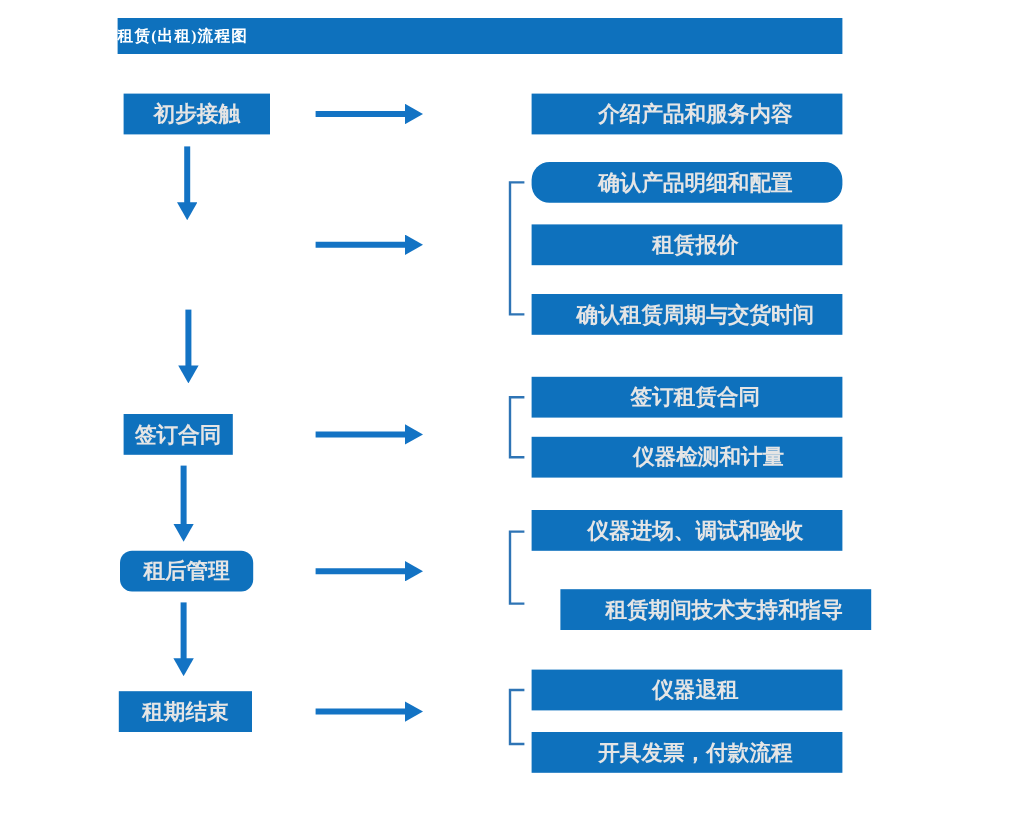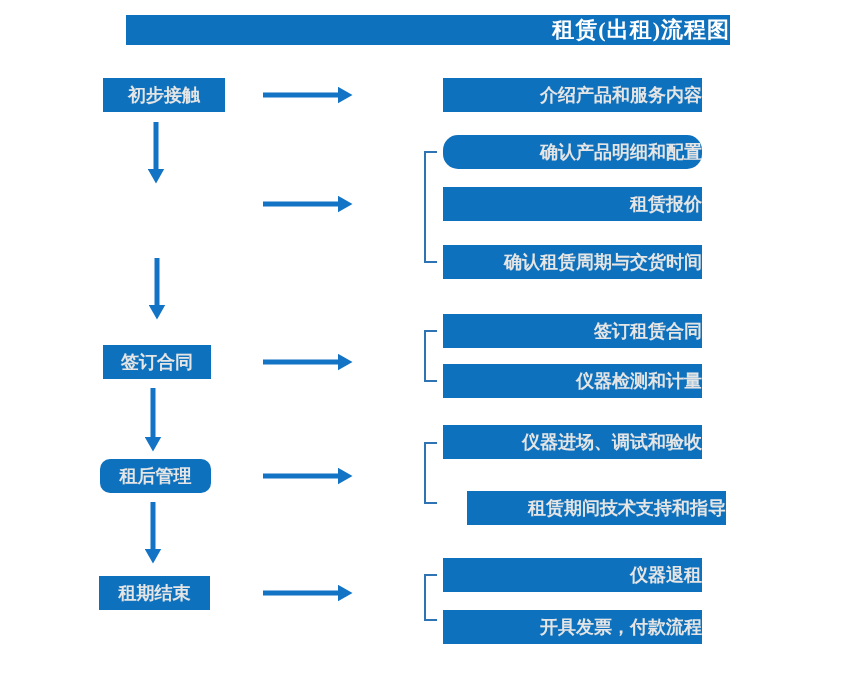--- a/index.html
+++ b/index.html
@@ -22,44 +22,43 @@
     line-height: 34px;
     white-space: nowrap;
   }
   .title-bar {
     position: absolute;
     left: 98px; top: 15px;
     width: 604px; height: 30px;
     background: #0E71BD;
     color: #ffffff;
     font-weight: bold;
-    font-size: 22px;
+    font-size: 13px;
     line-height: 30px;
-    text-align: right;
+    text-align: left;
     letter-spacing: 1px;
-    margin-left: 28px;
   }
   .stage { text-align: center; }
-  .output { left: 443px; width: 259px; padding-left: 14px; text-align: right; }
+  .output { left: 443px; width: 259px; padding-left: 14px; text-align: center; }
   .connectors {
     position: absolute;
     left: 0; top: 0;
     width: 844px; height: 688px;
     pointer-events: none;
   }
 </style>
 </head>
 <body>
 
 <div class="canvas">
 
   <div class="title-bar">租赁(出租)流程图</div>
 
   <div class="box stage" style="left:103px; top:78px;  width:122px;">初步接触</div>
-  <div class="box stage" style="left:103px; top:345px; width:108px;">签订合同</div>
+  <div class="box stage" style="left:103px; top:345px; width:91px;">签订合同</div>
   <div class="box stage" style="left:100px; top:459px; width:111px;border-radius:10px;">租后管理</div>
   <div class="box stage" style="left:99px;  top:576px; width:111px;">租期结束</div>
 
   <div class="box output" style="top:78px;">介绍产品和服务内容</div>
 
   <div class="box output" style="top:135px;border-radius:15px;">确认产品明细和配置</div>
   <div class="box output" style="top:187px;">租赁报价</div>
   <div class="box output" style="top:245px;">确认租赁周期与交货时间</div>
 
   <div class="box output" style="top:314px;">签订租赁合同</div>

